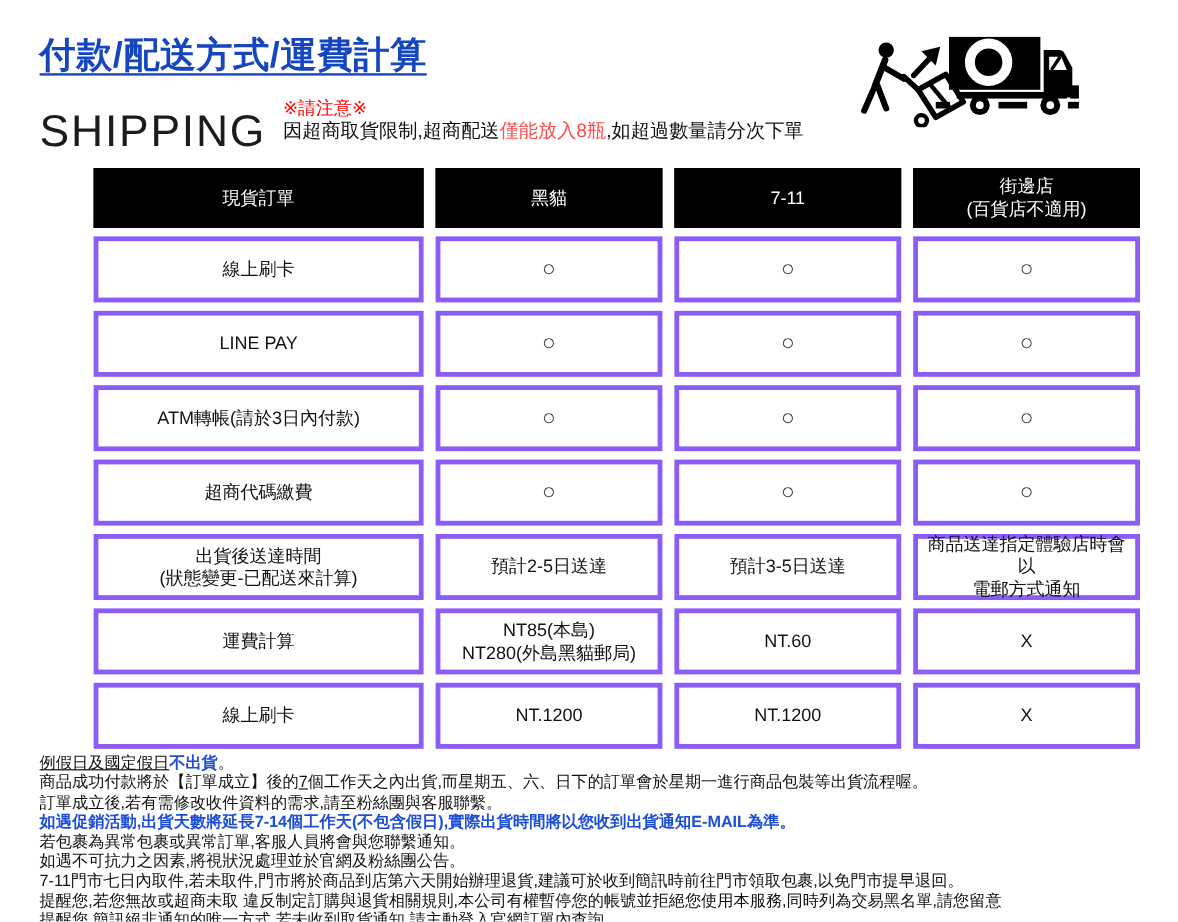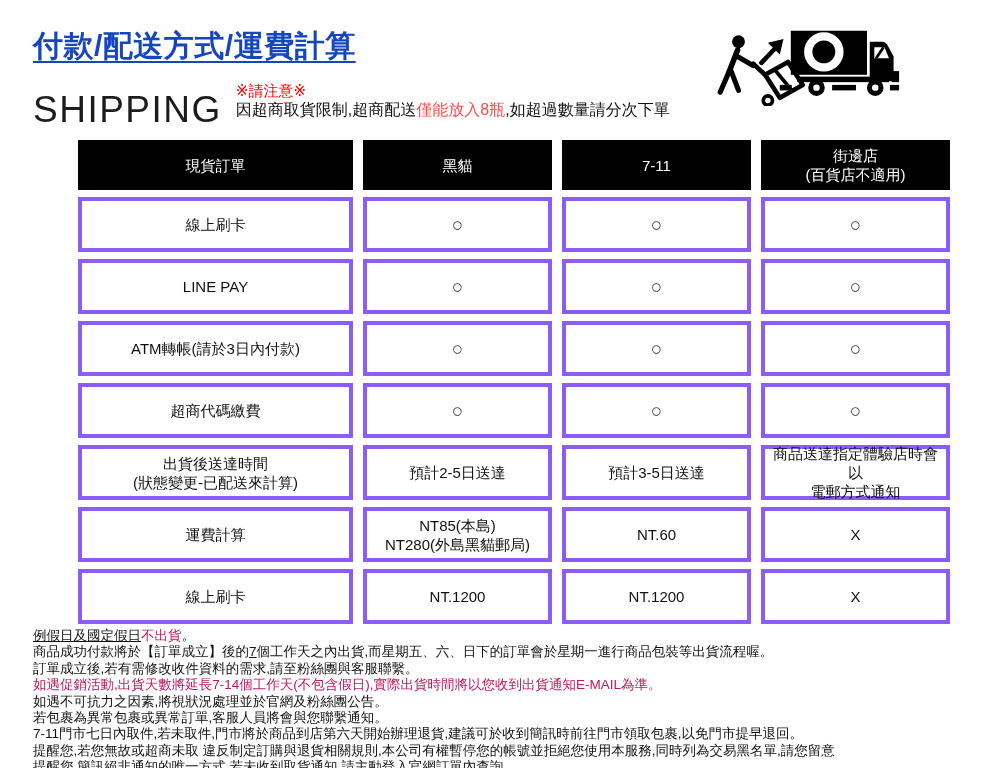--- a/index.html
+++ b/index.html
@@ -20,21 +20,21 @@
   }
   .heading-row { display:flex; align-items:flex-start; margin-top:15px; }
   .shipping-heading {
     font-size:37px; font-weight:400; color:#1c1c1c; letter-spacing:1.5px; line-height:1;
     margin-top:9px;
   }
   .notice-block { margin-left:14px; }
   .notice-title { font-size:15px; font-weight:normal; color:#ff0000; line-height:18px; }
   .notice-text { font-size:16px; color:#111; line-height:20px; }
   .seg.u  { text-decoration:underline; }
-  .seg.rb { color:#be185d; font-weight:normal; }
+  .seg.rb { color:#1d4ed8; font-weight:bold; }
   .seg.ru { color:#ff4d4d; }
 
   .truck-icon { position:absolute; top:28px; right:64px; width:214px; height:78px; }
 
   
   .shipping-table {
     margin-top:12px;
     display:grid;
     grid-template-columns:275px 189px 189px 189px;
     grid-template-rows:50px repeat(7,55px);
@@ -138,20 +138,20 @@
       <div class="cell val">NT.1200</div>
       <div class="cell val">NT.1200</div>
       <div class="cell val">X</div>
     </div>
 
   <div class="notes">
       <div class="note"><span class="seg u">例假日及國定假日</span><span class="seg rb">不出貨</span><span class="seg ">。</span></div>
       <div class="note"><span class="seg ">商品成功付款將於【訂單成立】後的</span><span class="seg u">7</span><span class="seg ">個工作天之內出貨,而星期五、六、日下的訂單會於星期一進行商品包裝等出貨流程喔。</span></div>
       <div class="note"><span class="seg ">訂單成立後,若有需修改收件資料的需求,請至粉絲團與客服聯繫。</span></div>
       <div class="note"><span class="seg rb">如遇促銷活動,出貨天數將延長7-14個工作天(不包含假日),實際出貨時間將以您收到出貨通知E-MAIL為準。</span></div>
+      <div class="note"><span class="seg ">若包裹為異常包裹或異常訂單,客服人員將會與您聯繫通知。</span></div>
       <div class="note"><span class="seg ">如遇不可抗力之因素,將視狀況處理並於官網及粉絲團公告。</span></div>
-      <div class="note"><span class="seg ">若包裹為異常包裹或異常訂單,客服人員將會與您聯繫通知。</span></div>
       <div class="note"><span class="seg ">7-11門市七日內取件,若未取件,門市將於商品到店第六天開始辦理退貨,建議可於收到簡訊時前往門市領取包裹,以免門市提早退回。</span></div>
       <div class="note"><span class="seg ">提醒您,若您無故或超商未取 違反制定訂購與退貨相關規則,本公司有權暫停您的帳號並拒絕您使用本服務,同時列為交易黑名單,請您留意</span></div>
       <div class="note"><span class="seg ">提醒您,簡訊絕非通知的唯一方式,若未收到取貨通知,請主動登入官網訂單內查詢。</span></div>
     </div>
 
 </div>
 
 </body></html>

